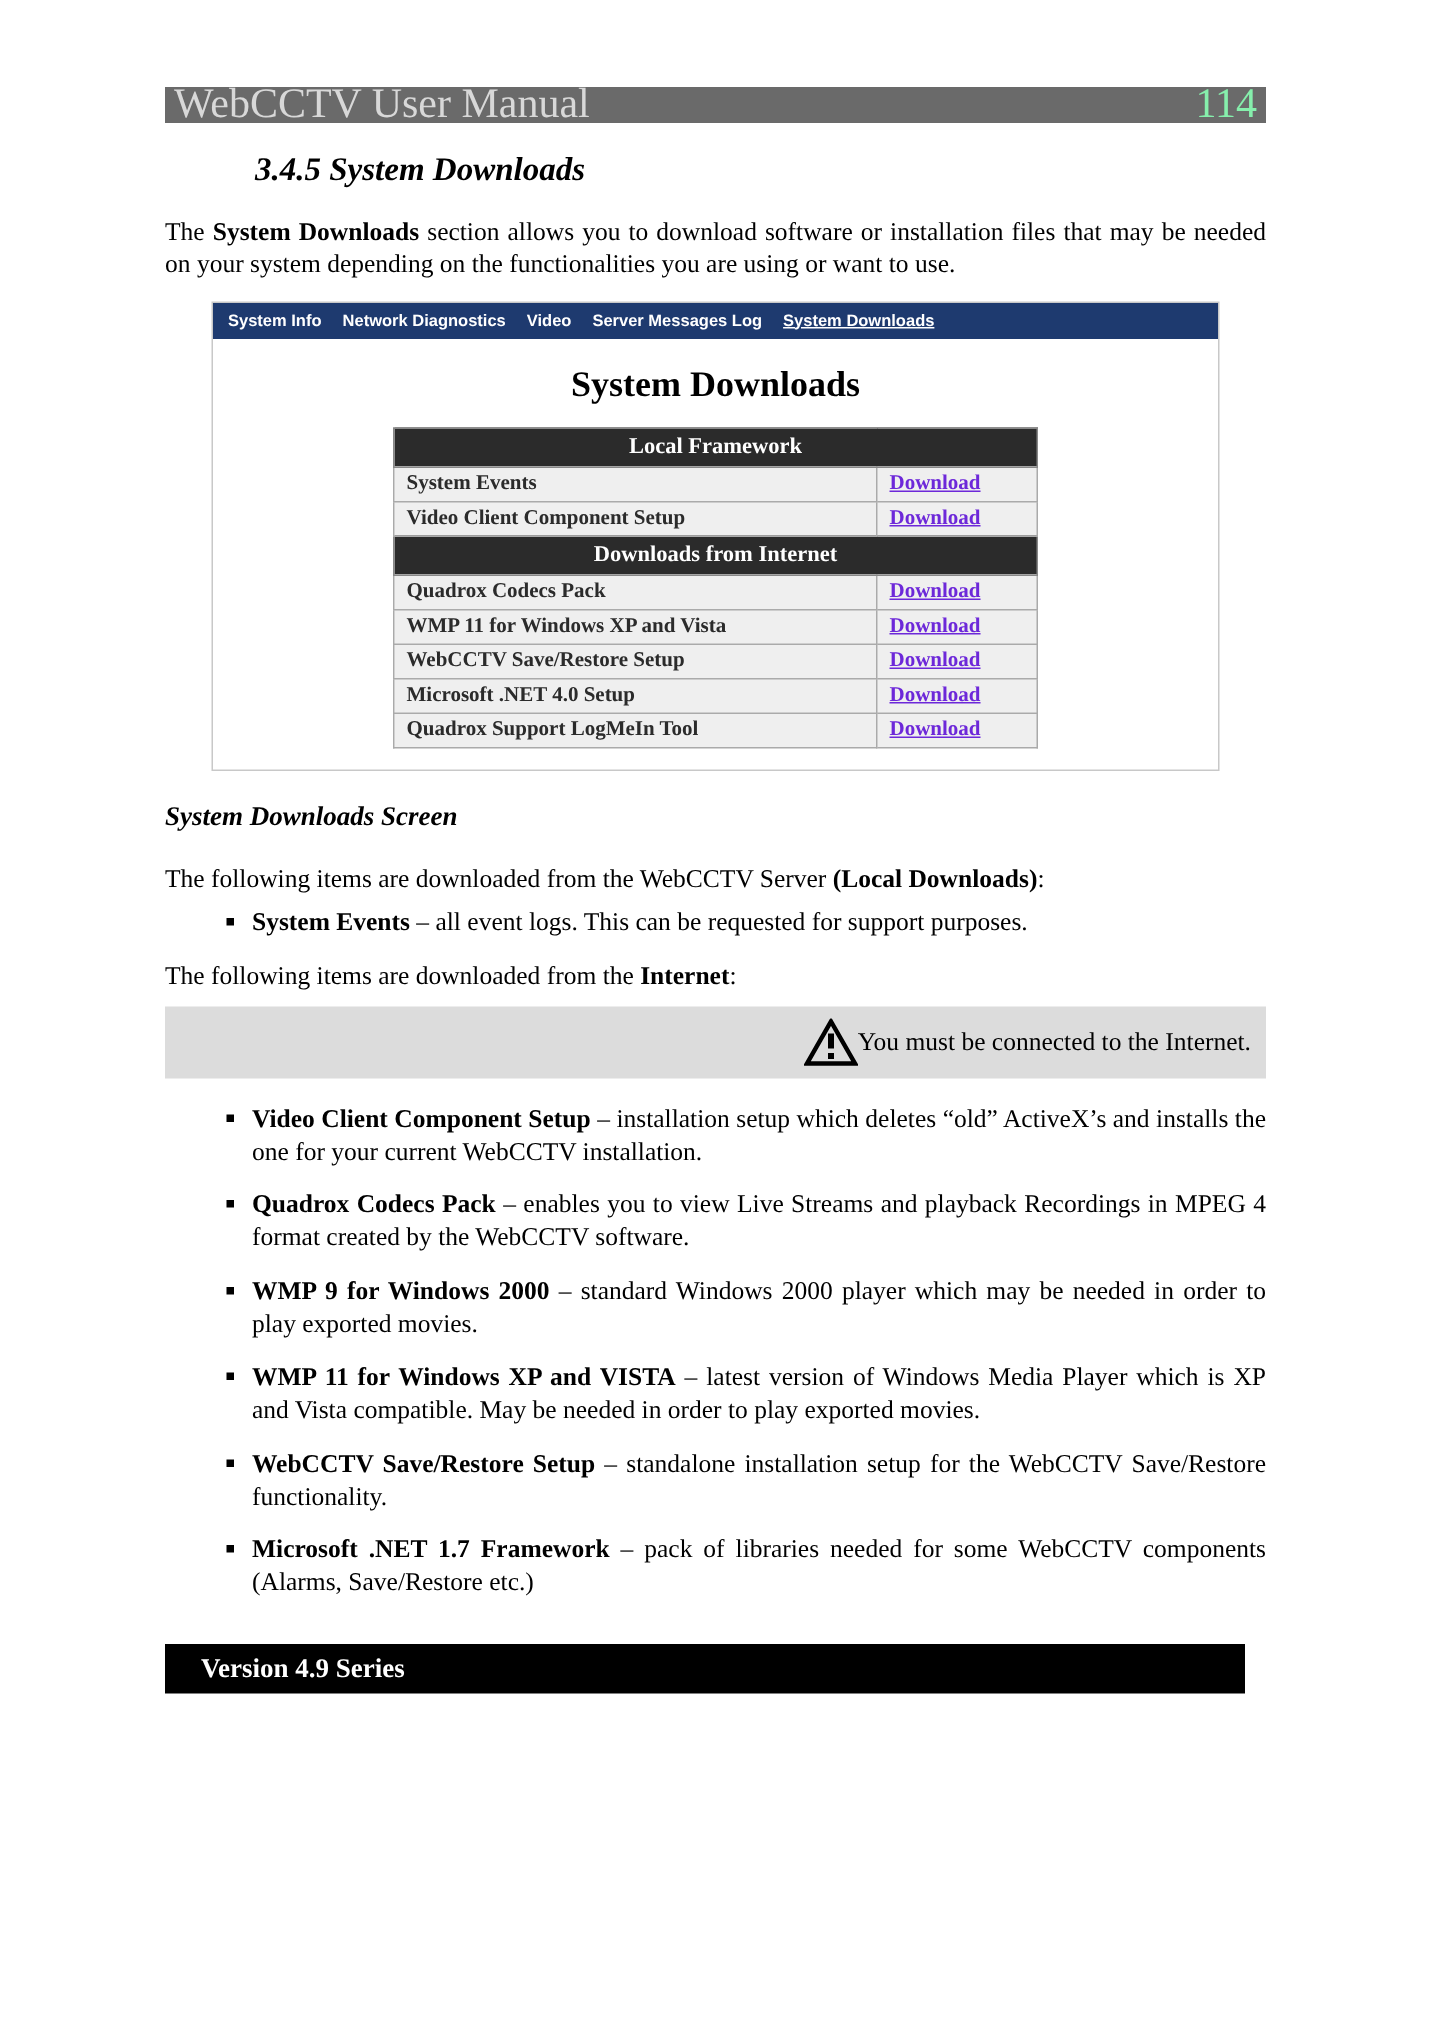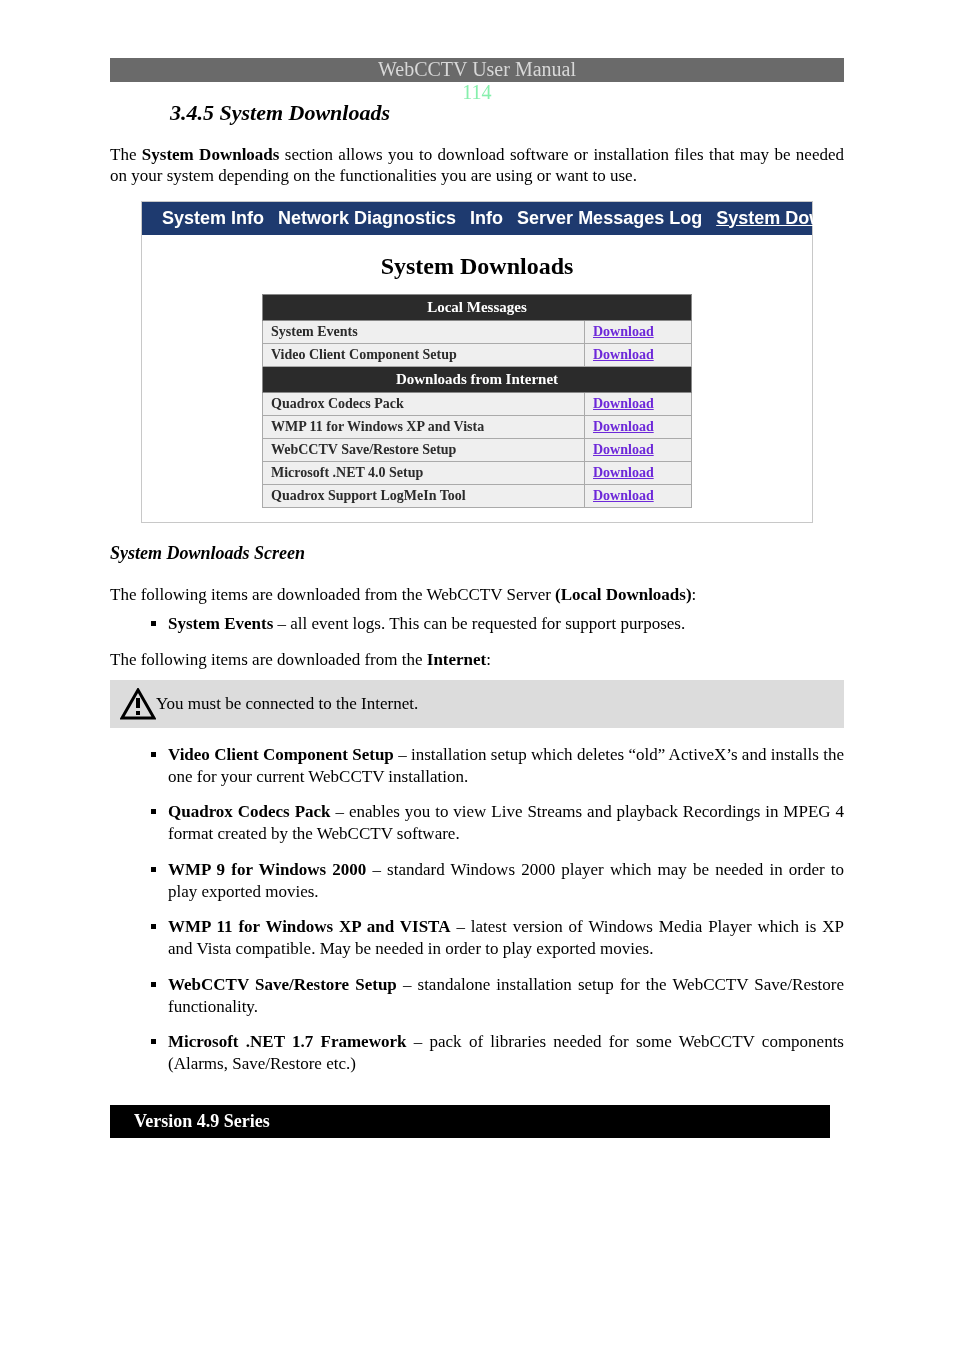--- a/index.html
+++ b/index.html
@@ -15,23 +15,22 @@
     width: 954px;
   }
   .header-bar {
     display: flex;
     justify-content: space-between;
     align-items: center;
     background: #6a6a6a;
     color: #d8d8d8;
     height: 24px;
     padding: 0 6px;
-    font-size: 20px;
+    font-size: 28px;
     margin-bottom: 18px;
-    flex-direction: column;
   }
   .header-pagenum { color: #86efac; }
   .section-heading {
     font-style: italic;
     font-size: 22px;
     margin: 18px 0 18px 60px;
     font-family: "Times New Roman", Times, serif;
   }
   .body-text {
     font-size: 17px;
@@ -44,22 +43,22 @@
     margin: 14px auto 20px auto;
     width: 670px;
     border: 1px solid #c8c8c8;
     background: #fff;
     font-family: Verdana, Geneva, sans-serif;
   }
   .tabbar {
     background: #1e3a6f;
     display: flex;
     gap: 14px;
-    padding: 6px 20px;
-    font-size: 18px;
+    padding: 6px 10px;
+    font-size: 11px;
     font-weight: bold;
     color: #fff;
   }
   .tabbar .tab { white-space: nowrap; }
   .tabbar .tab.active { color: #fff; text-decoration: underline; }
   .sd-heading {
     font-family: "Times New Roman", Times, serif;
     font-weight: bold;
     font-size: 24px;
     text-align: center;
@@ -115,20 +114,21 @@
     margin-bottom: 14px;
     line-height: 1.28;
   }
   .notebox {
     display: flex;
     align-items: center;
     background: #dcdcdc;
     padding: 8px 10px;
     margin: 10px 0 16px 0;
     gap: 0;
+    justify-content: flex-end;
   }
   .warn-icon svg { display: block; }
   .footer-bar {
     background: #000;
     color: #fff;
     font-size: 18px;
     padding: 6px 24px;
     margin-top: 30px;
     width: 720px;
     box-sizing: border-box;
@@ -148,29 +148,29 @@
   <h2 class="section-heading">3.4.5 System Downloads</h2>
 
   <p class="body-text">
     <span>The </span><span class="bold">System Downloads</span><span> section allows you to download software or installation files that may be needed on your system depending on the functionalities you are using or want to use.</span>
   </p>
 
   <div class="screenshot">
     <div class="tabbar">
       <span class="tab">System Info</span>
       <span class="tab">Network Diagnostics</span>
-      <span class="tab">Info</span>
+      <span class="tab">Video</span>
       <span class="tab">Server Messages Log</span>
       <span class="tab active">System Downloads</span>
     </div>
     <div class="sd-heading">System Downloads</div>
     <table class="dl-table">
       <tbody>
           <tr>
-            <th colspan="2">Local Messages</th>
+            <th colspan="2">Local Framework</th>
           </tr>
       <tr>
         <td>System Events</td>
         <td class="link">Download</td>
       </tr>
       <tr>
         <td>Video Client Component Setup</td>
         <td class="link">Download</td>
       </tr>
       <tr>

